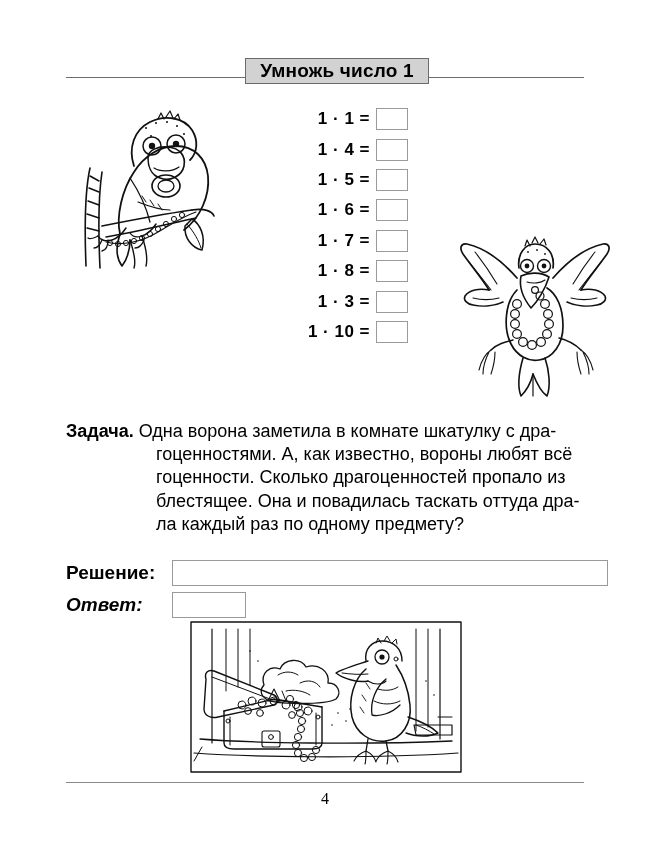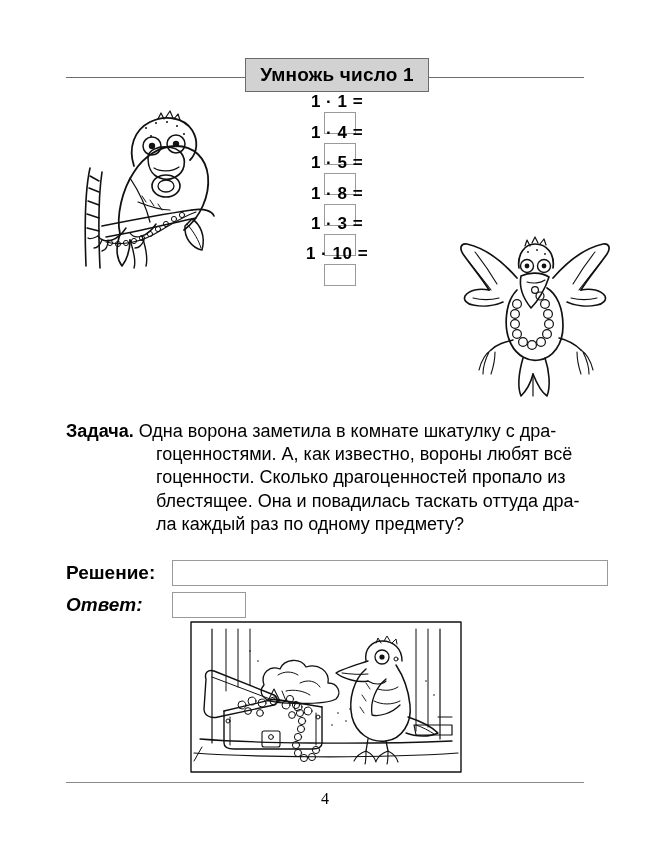--- a/index.html
+++ b/index.html
@@ -37,21 +37,21 @@
     background: #6d6d6d;
   }
   .header-rule.left  { left: 0px;   width: 181px; }
   .header-rule.right { right: 0px;  width: 155px; }
 
   .title-box {
     position: absolute;
     left: 179px;
     top: 0px;
     width: 184px;
-    height: 34px;
+    height: 26px;
     background: #d2d2d2;
     border: 1px solid #6b6b6b;
     box-sizing: border-box;
     display: flex;
     align-items: center;
     justify-content: center;
   }
   .title-text {
     font-size: 19px;
     font-weight: bold;
@@ -65,21 +65,20 @@
     position: absolute;
     left: 272px;
     top: 104px;
     width: 136px;
   }
   .eq-row {
     height: 30.4px;
     display: flex;
     align-items: center;
     justify-content: flex-end;
-    flex-direction: column;
   }
   .eq-text {
     font-size: 17px;
     font-weight: bold;
     white-space: nowrap;
     letter-spacing: 0.5px;
     margin-right: 6px;
   }
   .eq-box {
     width: 32px;
@@ -180,20 +179,28 @@
     <div class="eq-row">
       <span class="eq-text">1 · 1 =</span>
       <span class="eq-box"></span>
     </div>
     <div class="eq-row">
       <span class="eq-text">1 · 4 =</span>
       <span class="eq-box"></span>
     </div>
     <div class="eq-row">
       <span class="eq-text">1 · 5 =</span>
+      <span class="eq-box"></span>
+    </div>
+    <div class="eq-row">
+      <span class="eq-text">1 · 6 =</span>
+      <span class="eq-box"></span>
+    </div>
+    <div class="eq-row">
+      <span class="eq-text">1 · 7 =</span>
       <span class="eq-box"></span>
     </div>
     <div class="eq-row">
       <span class="eq-text">1 · 8 =</span>
       <span class="eq-box"></span>
     </div>
     <div class="eq-row">
       <span class="eq-text">1 · 3 =</span>
       <span class="eq-box"></span>
     </div>

